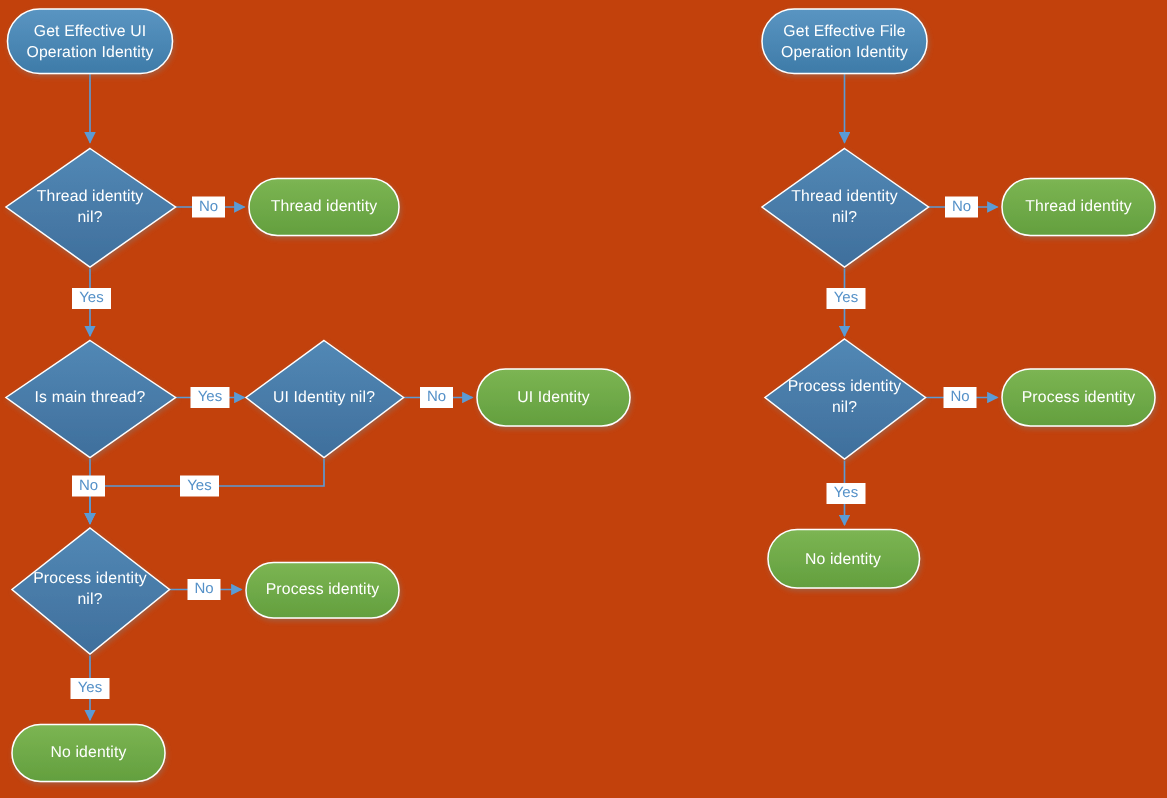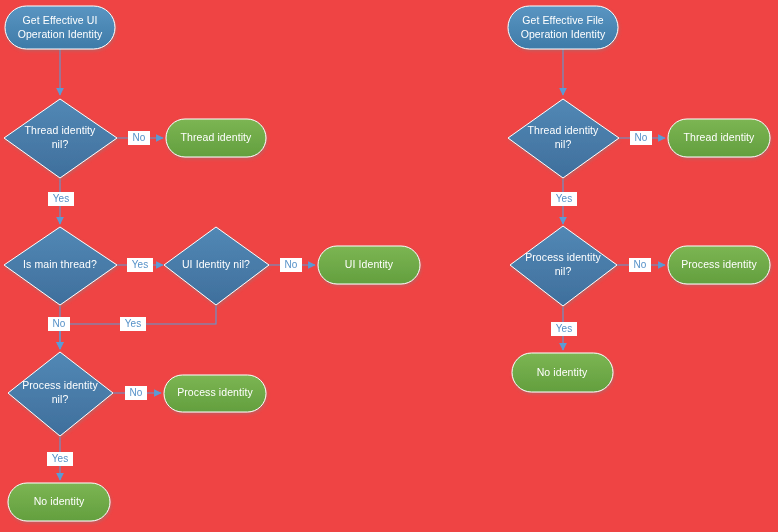--- a/index.html
+++ b/index.html
@@ -11,21 +11,21 @@
   body {
     width: 778px;
     height: 532px;
     overflow: hidden;
     font-family: "Liberation Sans", sans-serif;
   }
   #canvas {
     position: relative;
     width: 778px;
     height: 532px;
-    background: #ef4444;
+    background: #c2410c;
   }
   svg#diagram {
     position: absolute;
     top: 0;
     left: 0;
     width: 778px;
     height: 532px;
     display: block;
   }
   .shape-label {

